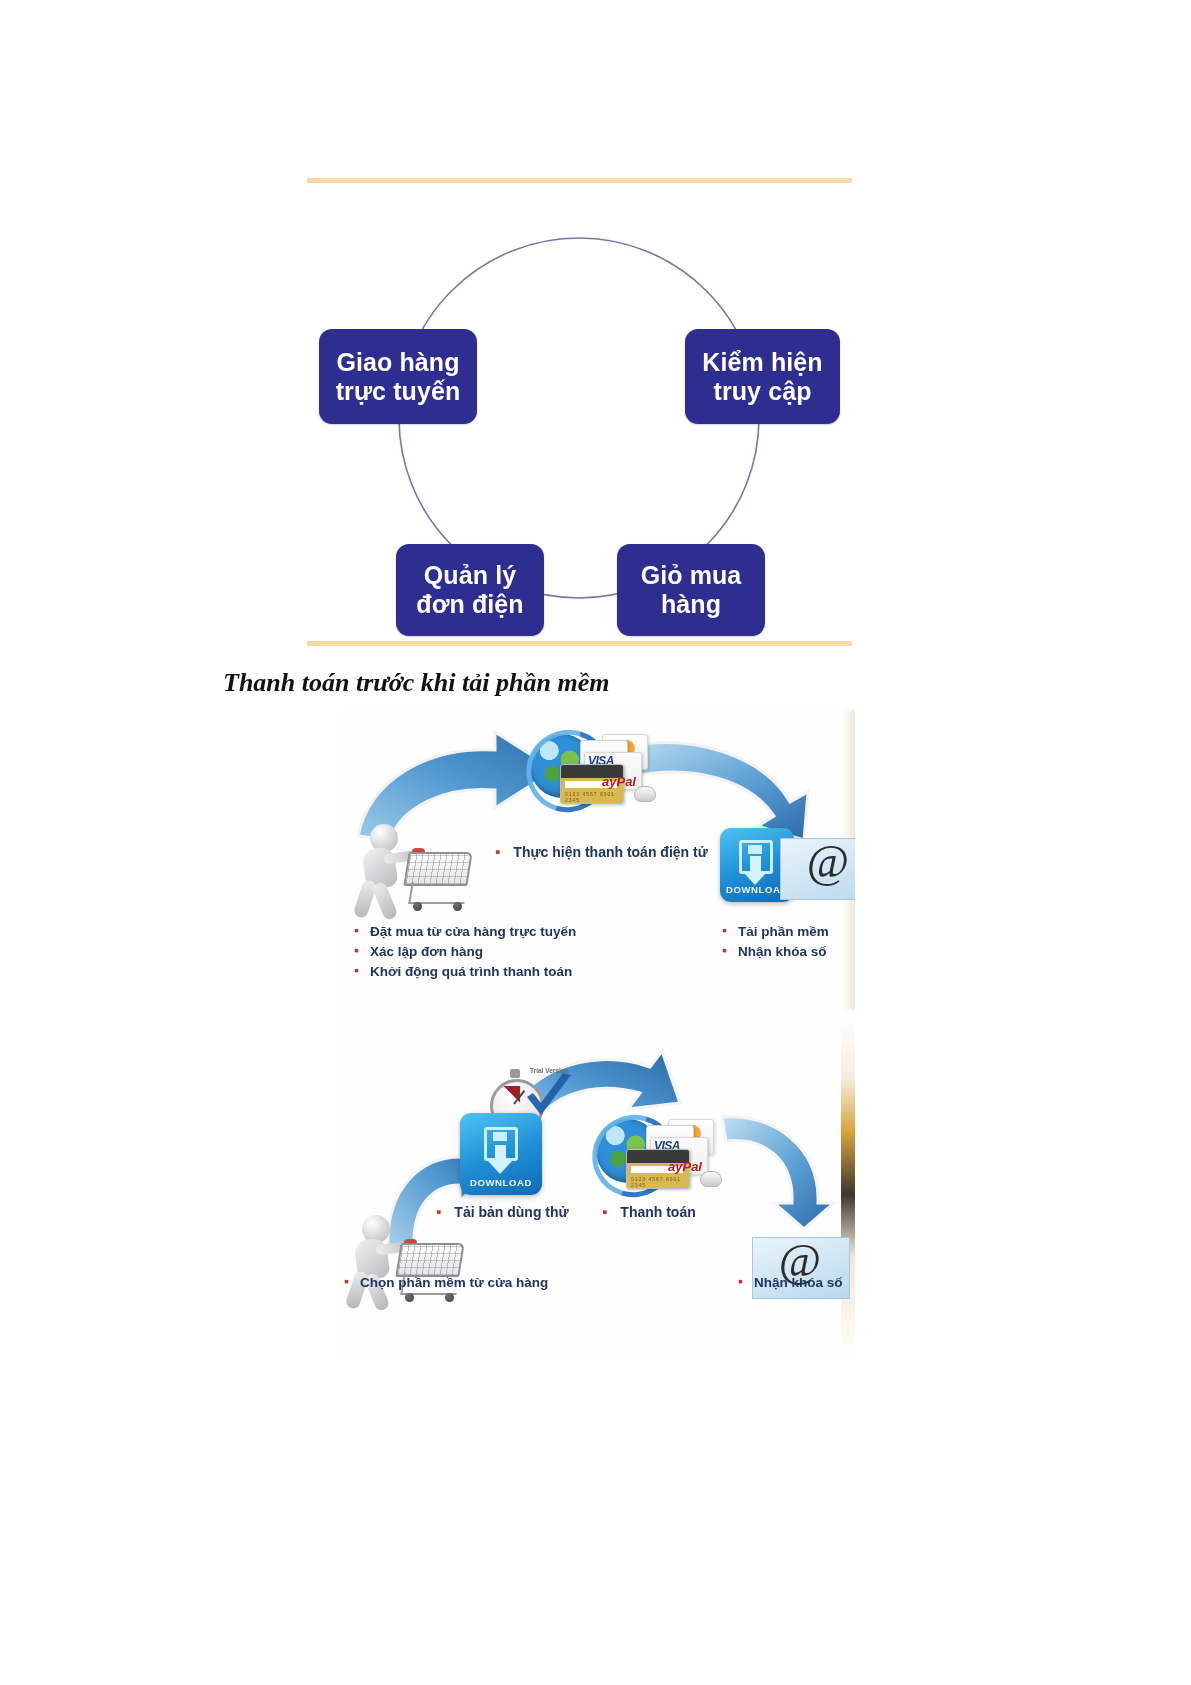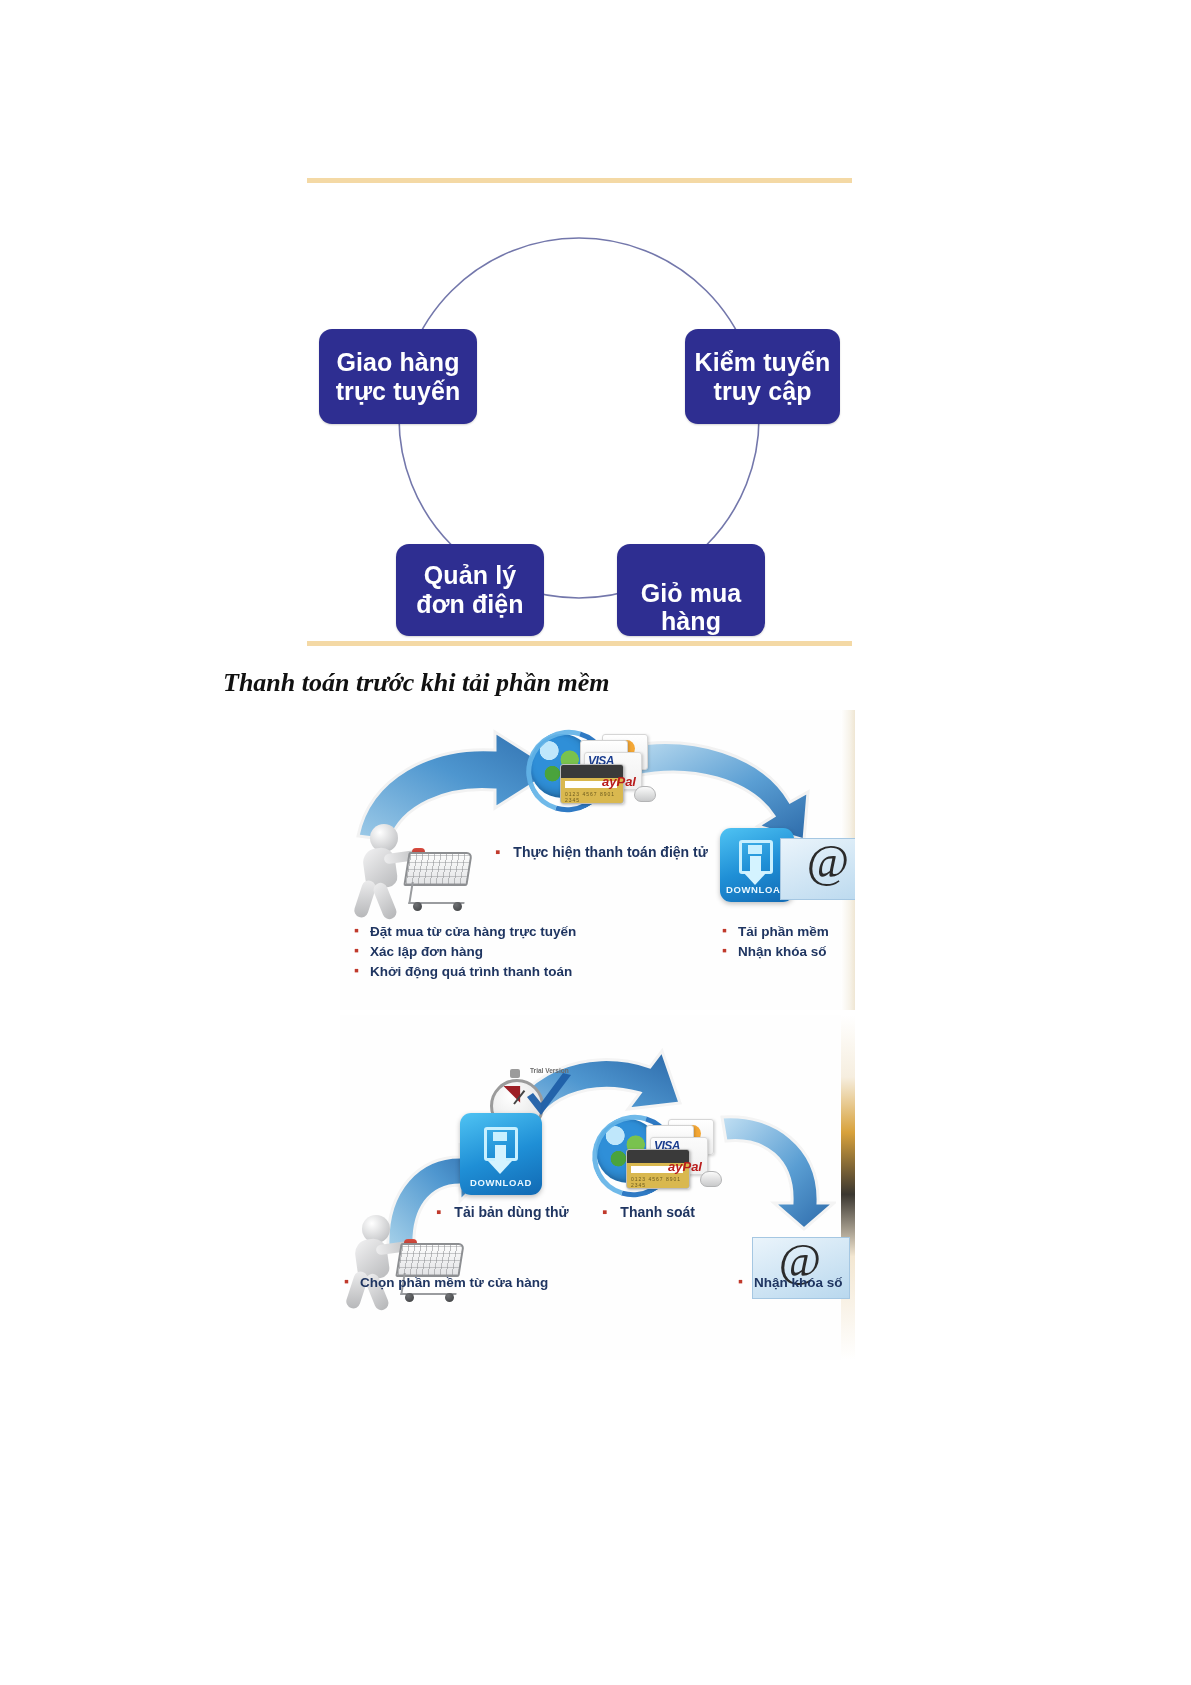--- a/index.html
+++ b/index.html
@@ -24,21 +24,21 @@
 
   .node{
     position:absolute;background:#2e2e91;border-radius:13px;
     color:#ffffff;display:flex;align-items:center;justify-content:center;
     text-align:center;line-height:1.15;font-weight:700;font-size:25px;
     letter-spacing:.1px;
     box-shadow:0 1px 2px rgba(0,0,0,.18);
   }
   #node-catalog      {left:204px;top:17px;width:148px;height:96px;}
   #node-access       {left:378px;top:151px;width:155px;height:95px;}
-  #node-cart         {left:310px;top:366px;width:148px;height:92px;align-items:flex-end;}
+  #node-cart         {left:310px;top:366px;width:148px;height:92px;}
   #node-order        {left:89px;top:366px;width:148px;height:92px;}
   #node-delivery     {left:12px;top:151px;width:158px;height:95px;}
 
   
   #heading{
     position:absolute;left:223px;top:668px;
     font-family:"Liberation Serif", serif;
     font-size:26px;font-weight:700;font-style:italic;color:#111;
     white-space:nowrap;
   }
@@ -254,21 +254,21 @@
   <div class="rule-top"></div>
   <div class="rule-bottom"></div>
 
   <svg class="cycle-svg" viewBox="0 0 545 468">
     <circle cx="272" cy="240" r="180" fill="none" stroke="#5b5f9c" stroke-width="1.6" opacity="0.85"></circle>
   </svg>
 
 
   <div class="node" id="node-access">
     <span>
-      <span>Kiểm tuyến</span><br>
+      <span>Kiểm hiện</span><br>
       <span>truy cập</span>
     </span>
   </div>
 
   <div class="node" id="node-cart">
     <span>
       <span>Giỏ mua</span><br>
       <span>hàng</span>
     </span>
   </div>
@@ -479,21 +479,21 @@
       <div class="bk"></div>
     <div class="at">@</div>
   </div>
 
   <div class="caption" style="left:96px;top:188px;">
     <span class="dot">▪</span>
     <span>Tải bản dùng thử</span>
   </div>
   <div class="caption" style="left:262px;top:188px;">
     <span class="dot">▪</span>
-    <span>Thanh soát</span>
+    <span>Thanh toán</span>
   </div>
 
   <div class="bullet-line" style="left:4px;top:258px;">
     <span class="dot">▪</span>
     <span>Chọn phần mềm từ cửa hàng</span>
   </div>
   <div class="bullet-line" style="left:398px;top:258px;">
     <span class="dot">▪</span>
     <span>Nhận khóa số</span>
   </div>

